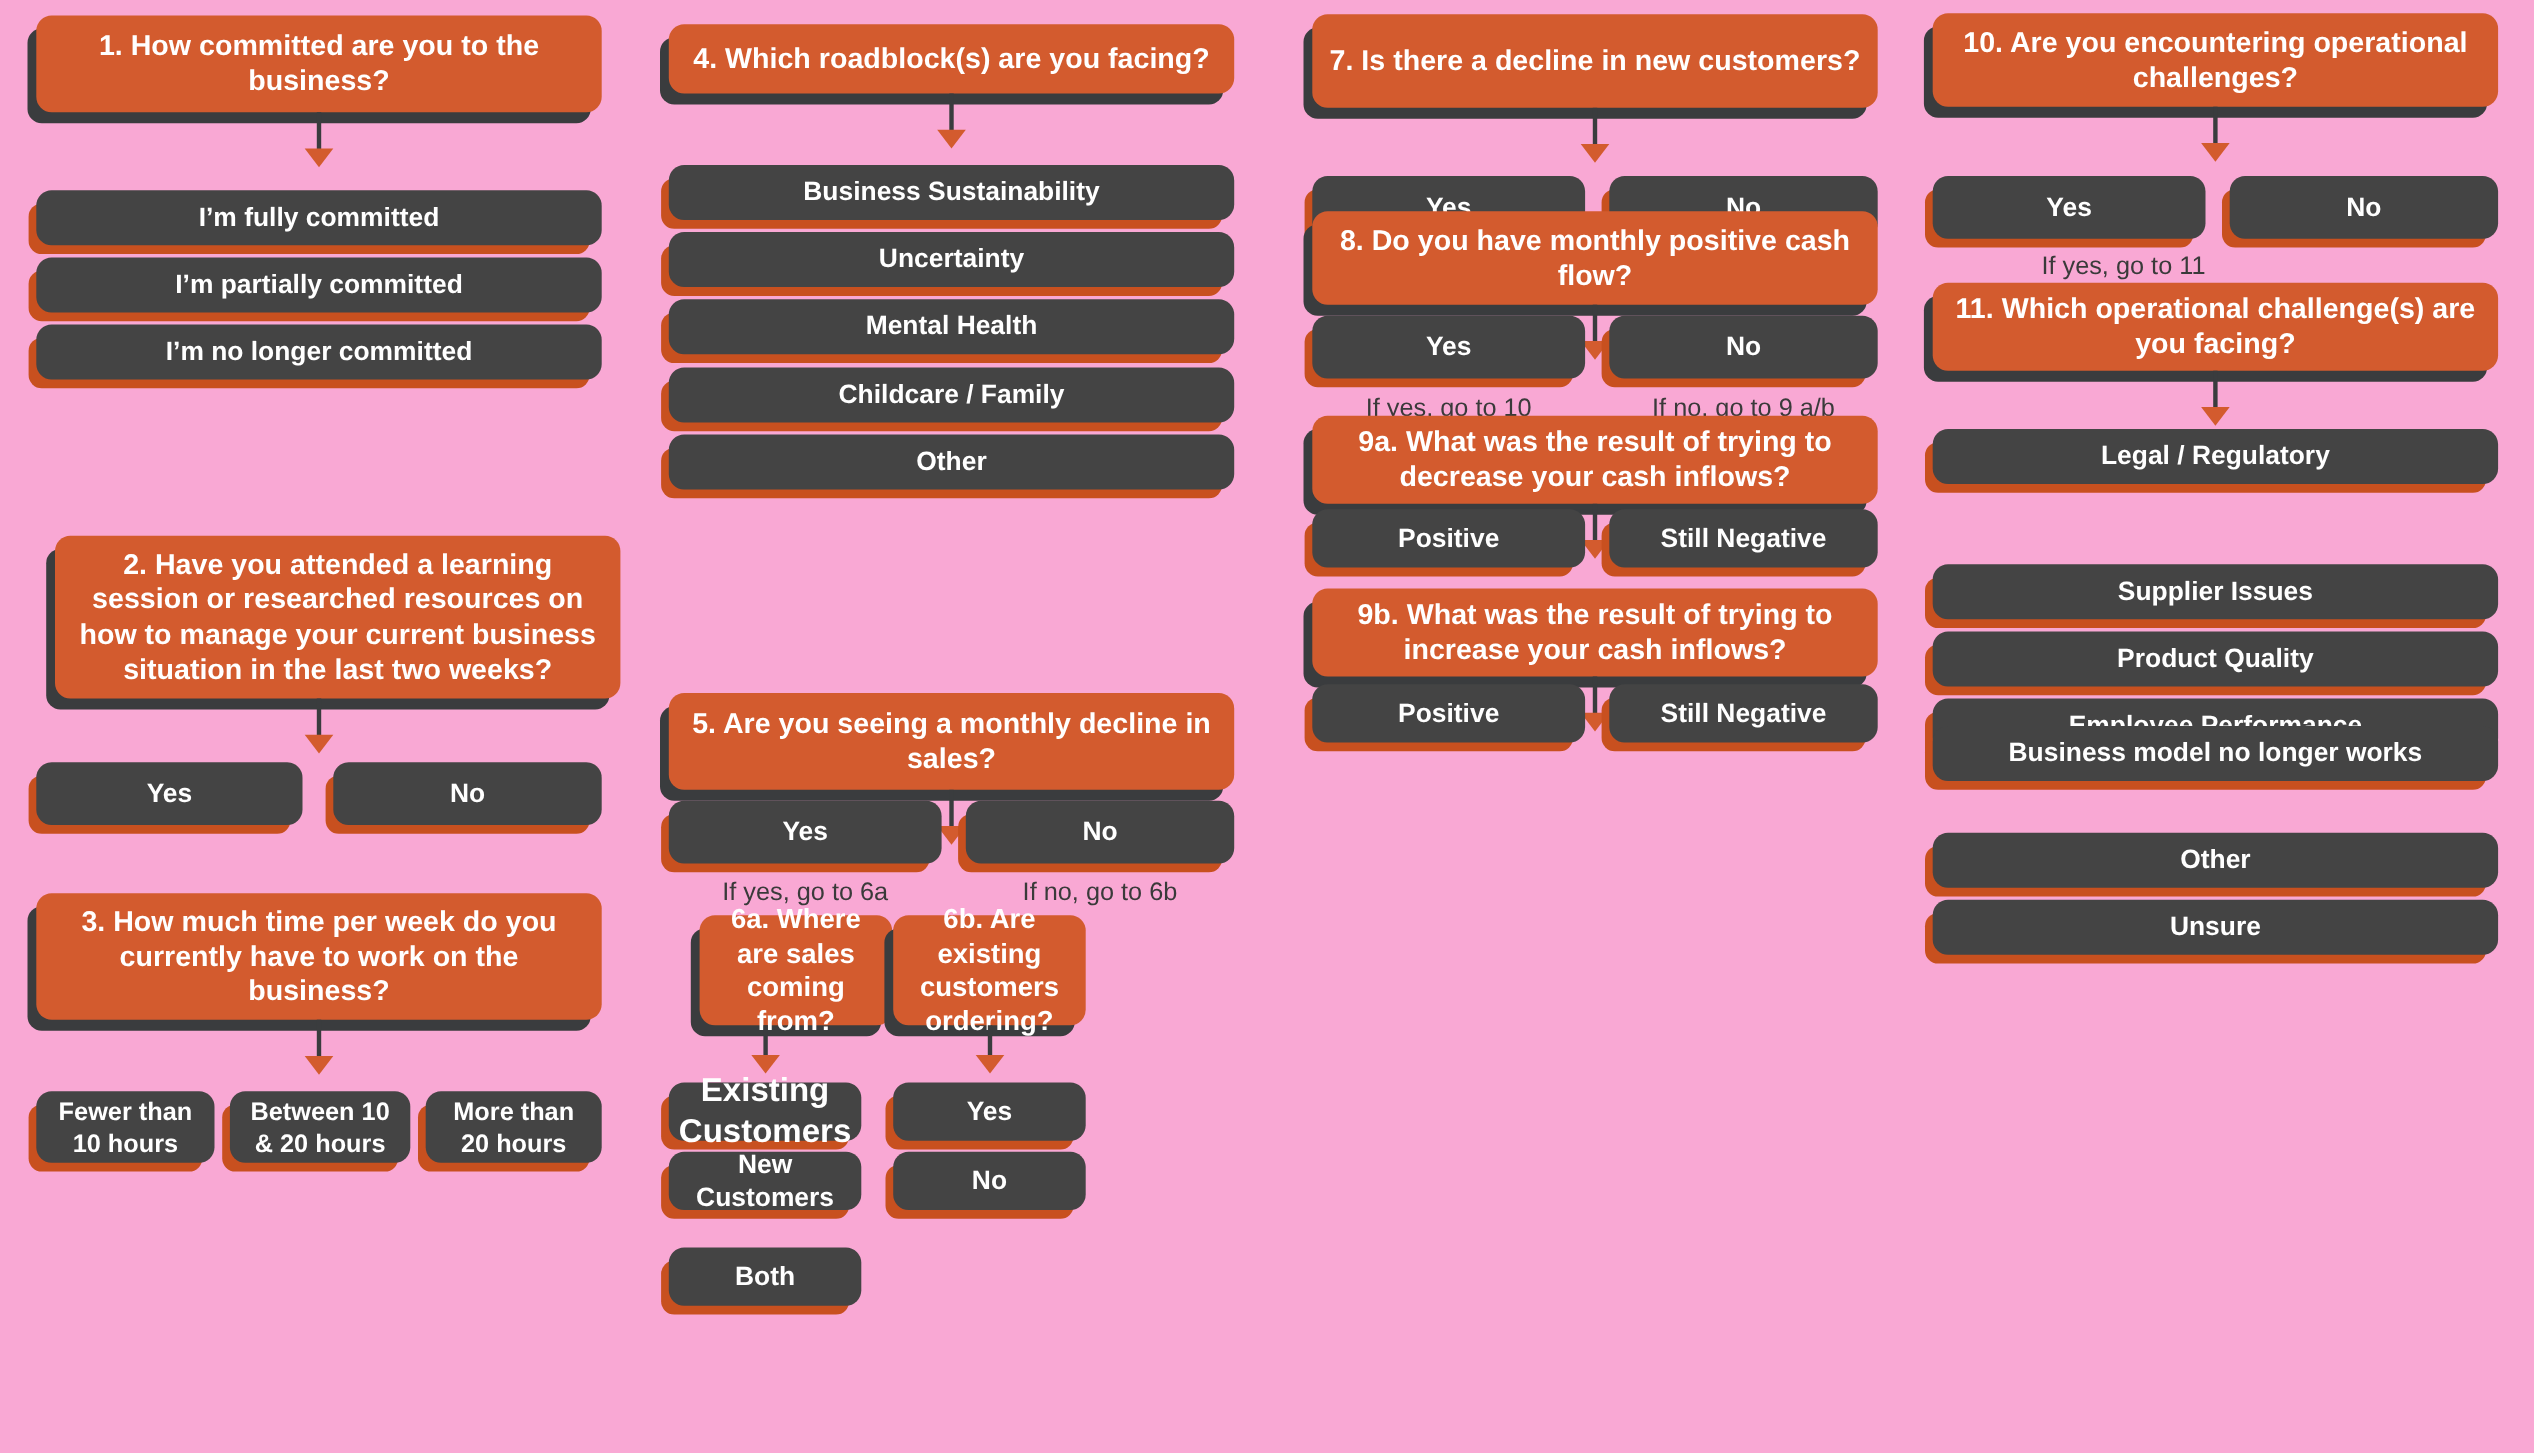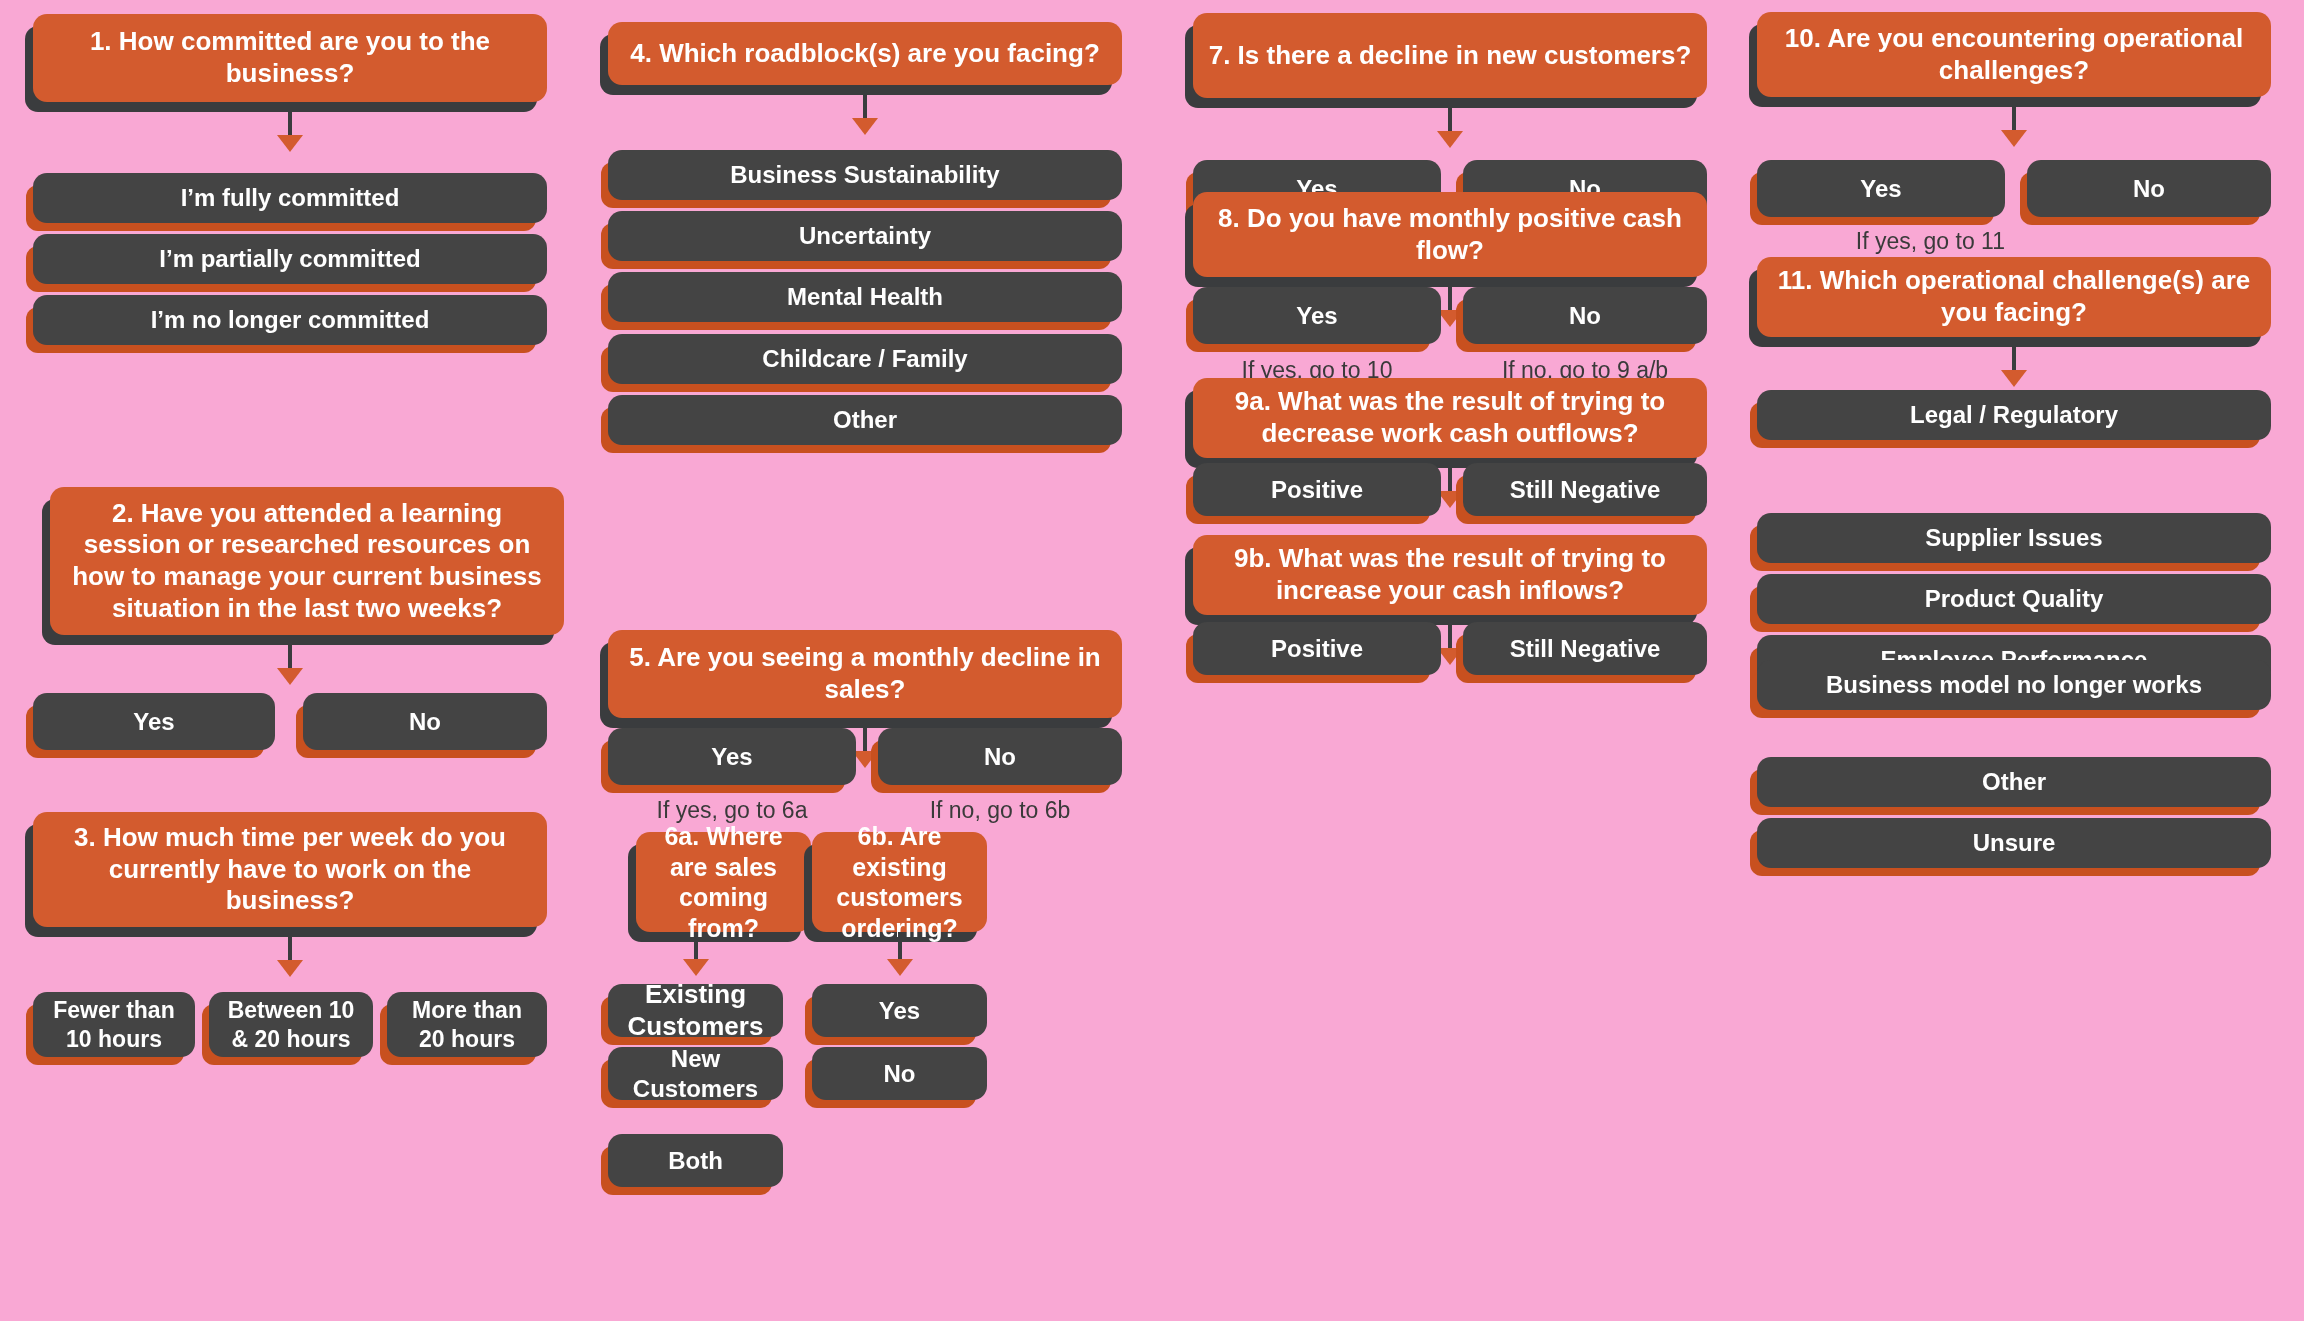--- a/index.html
+++ b/index.html
@@ -134,21 +134,21 @@
     <div class="node a" style="left:18px;top:728px;width:248px;height:57px;">Yes</div>
     <div class="node a" style="left:288px;top:728px;width:244px;height:57px;">No</div>
     <div class="cap" style="left:18px;top:797px;width:248px;">If yes, go to 6a</div>
     <div class="cap" style="left:288px;top:797px;width:244px;">If no, go to 6b</div>
 
     <div class="node q" style="left:18px;top:832px;width:175px;height:100px;font-size:25px;margin-left:28px;">6a. Where are sales coming from?</div>
     <div class="arrow" style="left:93px;top:932px;height:48px;">
       <div class="stem" style="height:30px;"></div>
       <div class="head" style="top:27px;"></div>
     </div>
-    <div class="node a sm" style="left:18px;top:984px;width:175px;height:53px;font-size:26px;padding:6px 4px;">Existing Customers</div>
+    <div class="node a sm" style="left:18px;top:984px;width:175px;height:53px;font-size:30px;padding:6px 4px;">Existing Customers</div>
     <div class="node a" style="left:18px;top:1047px;width:175px;height:53px;">New Customers</div>
     <div class="node a" style="left:18px;top:1134px;width:175px;height:53px;">Both</div>
 
     <div class="node q" style="left:222px;top:832px;width:175px;height:100px;font-size:25px;">6b. Are existing customers ordering?</div>
     <div class="arrow" style="left:297px;top:932px;height:48px;">
       <div class="stem" style="height:30px;"></div>
       <div class="head" style="top:27px;"></div>
     </div>
     <div class="node a" style="left:222px;top:984px;width:175px;height:53px;">Yes</div>
     <div class="node a" style="left:222px;top:1047px;width:175px;height:53px;">No</div>
@@ -167,21 +167,21 @@
     <div class="node q" style="left:18px;top:192px;width:514px;height:85px;">8. Do you have monthly positive cash flow?</div>
     <div class="arrow" style="left:262px;top:277px;height:52px;">
       <div class="stem" style="height:36px;"></div>
       <div class="head" style="top:33px;"></div>
     </div>
     <div class="node a" style="left:18px;top:287px;width:248px;height:57px;">Yes</div>
     <div class="node a" style="left:288px;top:287px;width:244px;height:57px;">No</div>
     <div class="cap" style="left:18px;top:357px;width:248px;text-align:center;">If yes, go to 10</div>
     <div class="cap" style="left:288px;top:357px;width:244px;">If no, go to 9 a/b</div>
 
-    <div class="node q" style="left:18px;top:378px;width:514px;height:80px;">9a. What was the result of trying to decrease work cash outflows?</div>
+    <div class="node q" style="left:18px;top:378px;width:514px;height:80px;">9a. What was the result of trying to decrease your cash inflows?</div>
     <div class="arrow" style="left:262px;top:458px;height:52px;">
       <div class="stem" style="height:36px;"></div>
       <div class="head" style="top:33px;"></div>
     </div>
     <div class="node a" style="left:18px;top:463px;width:248px;height:53px;">Positive</div>
     <div class="node a" style="left:288px;top:463px;width:244px;height:53px;">Still Negative</div>
 
     <div class="node q" style="left:18px;top:535px;width:514px;height:80px;">9b. What was the result of trying to increase your cash inflows?</div>
     <div class="arrow" style="left:262px;top:615px;height:52px;">
       <div class="stem" style="height:36px;"></div>

